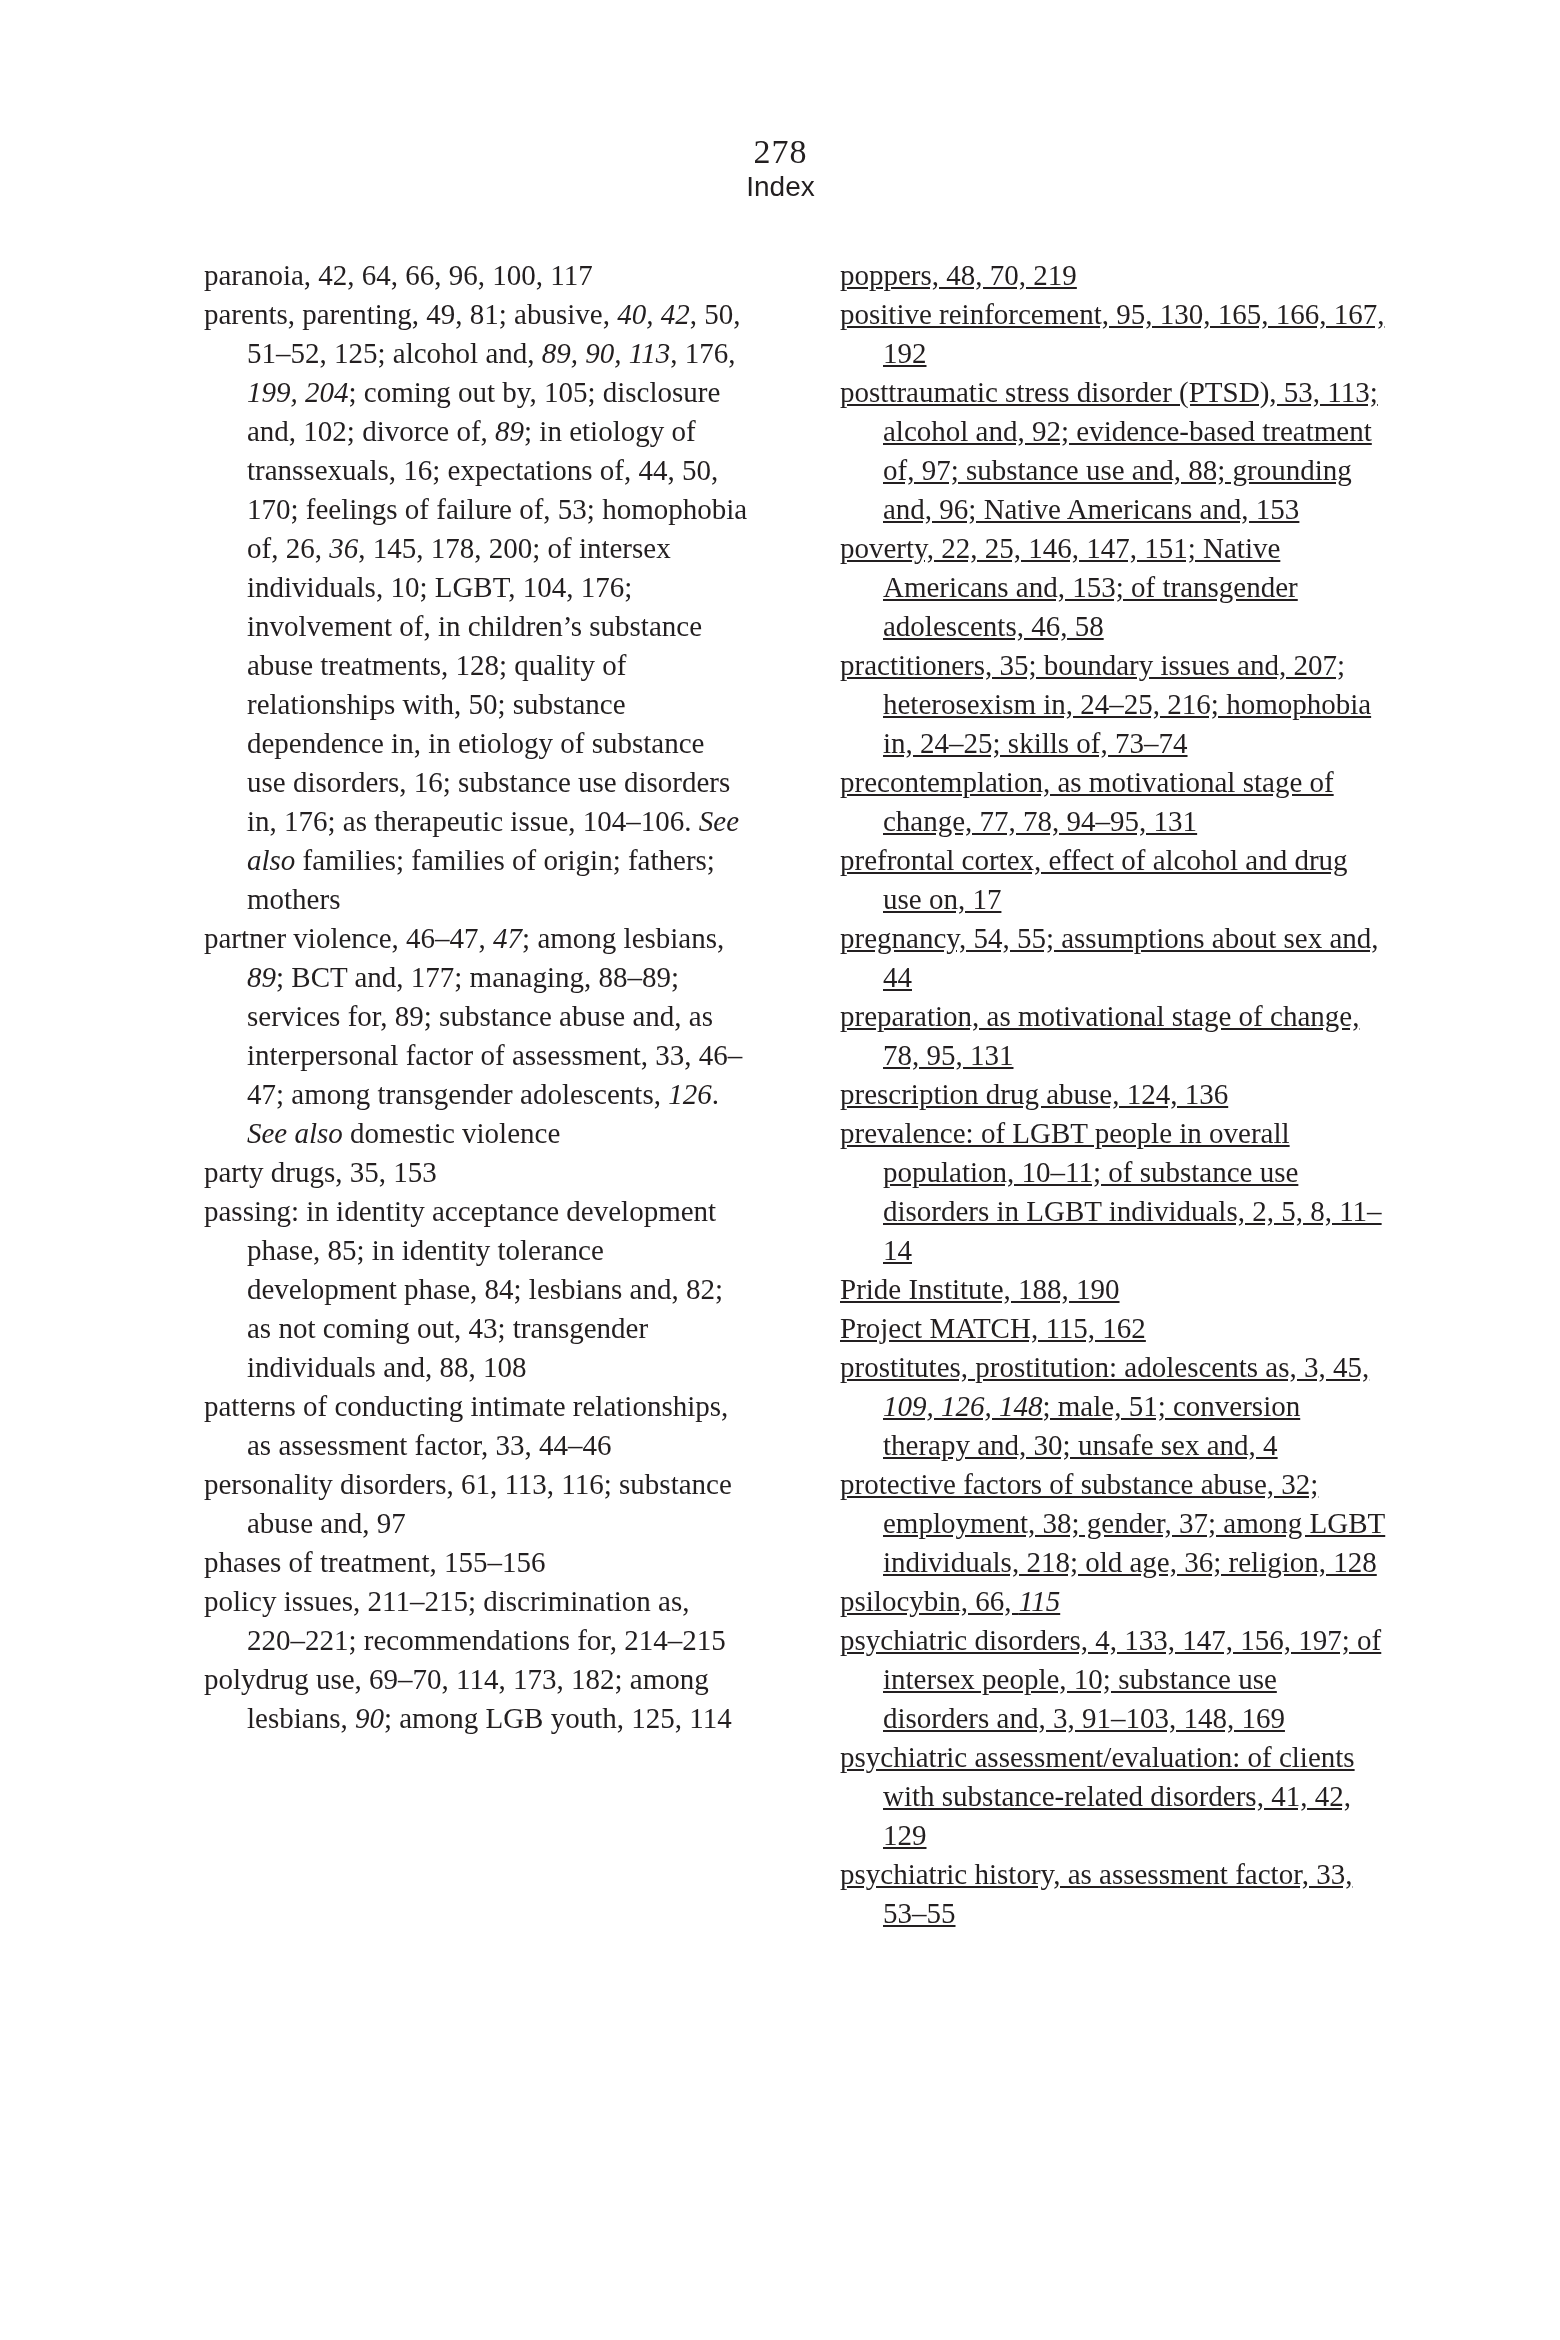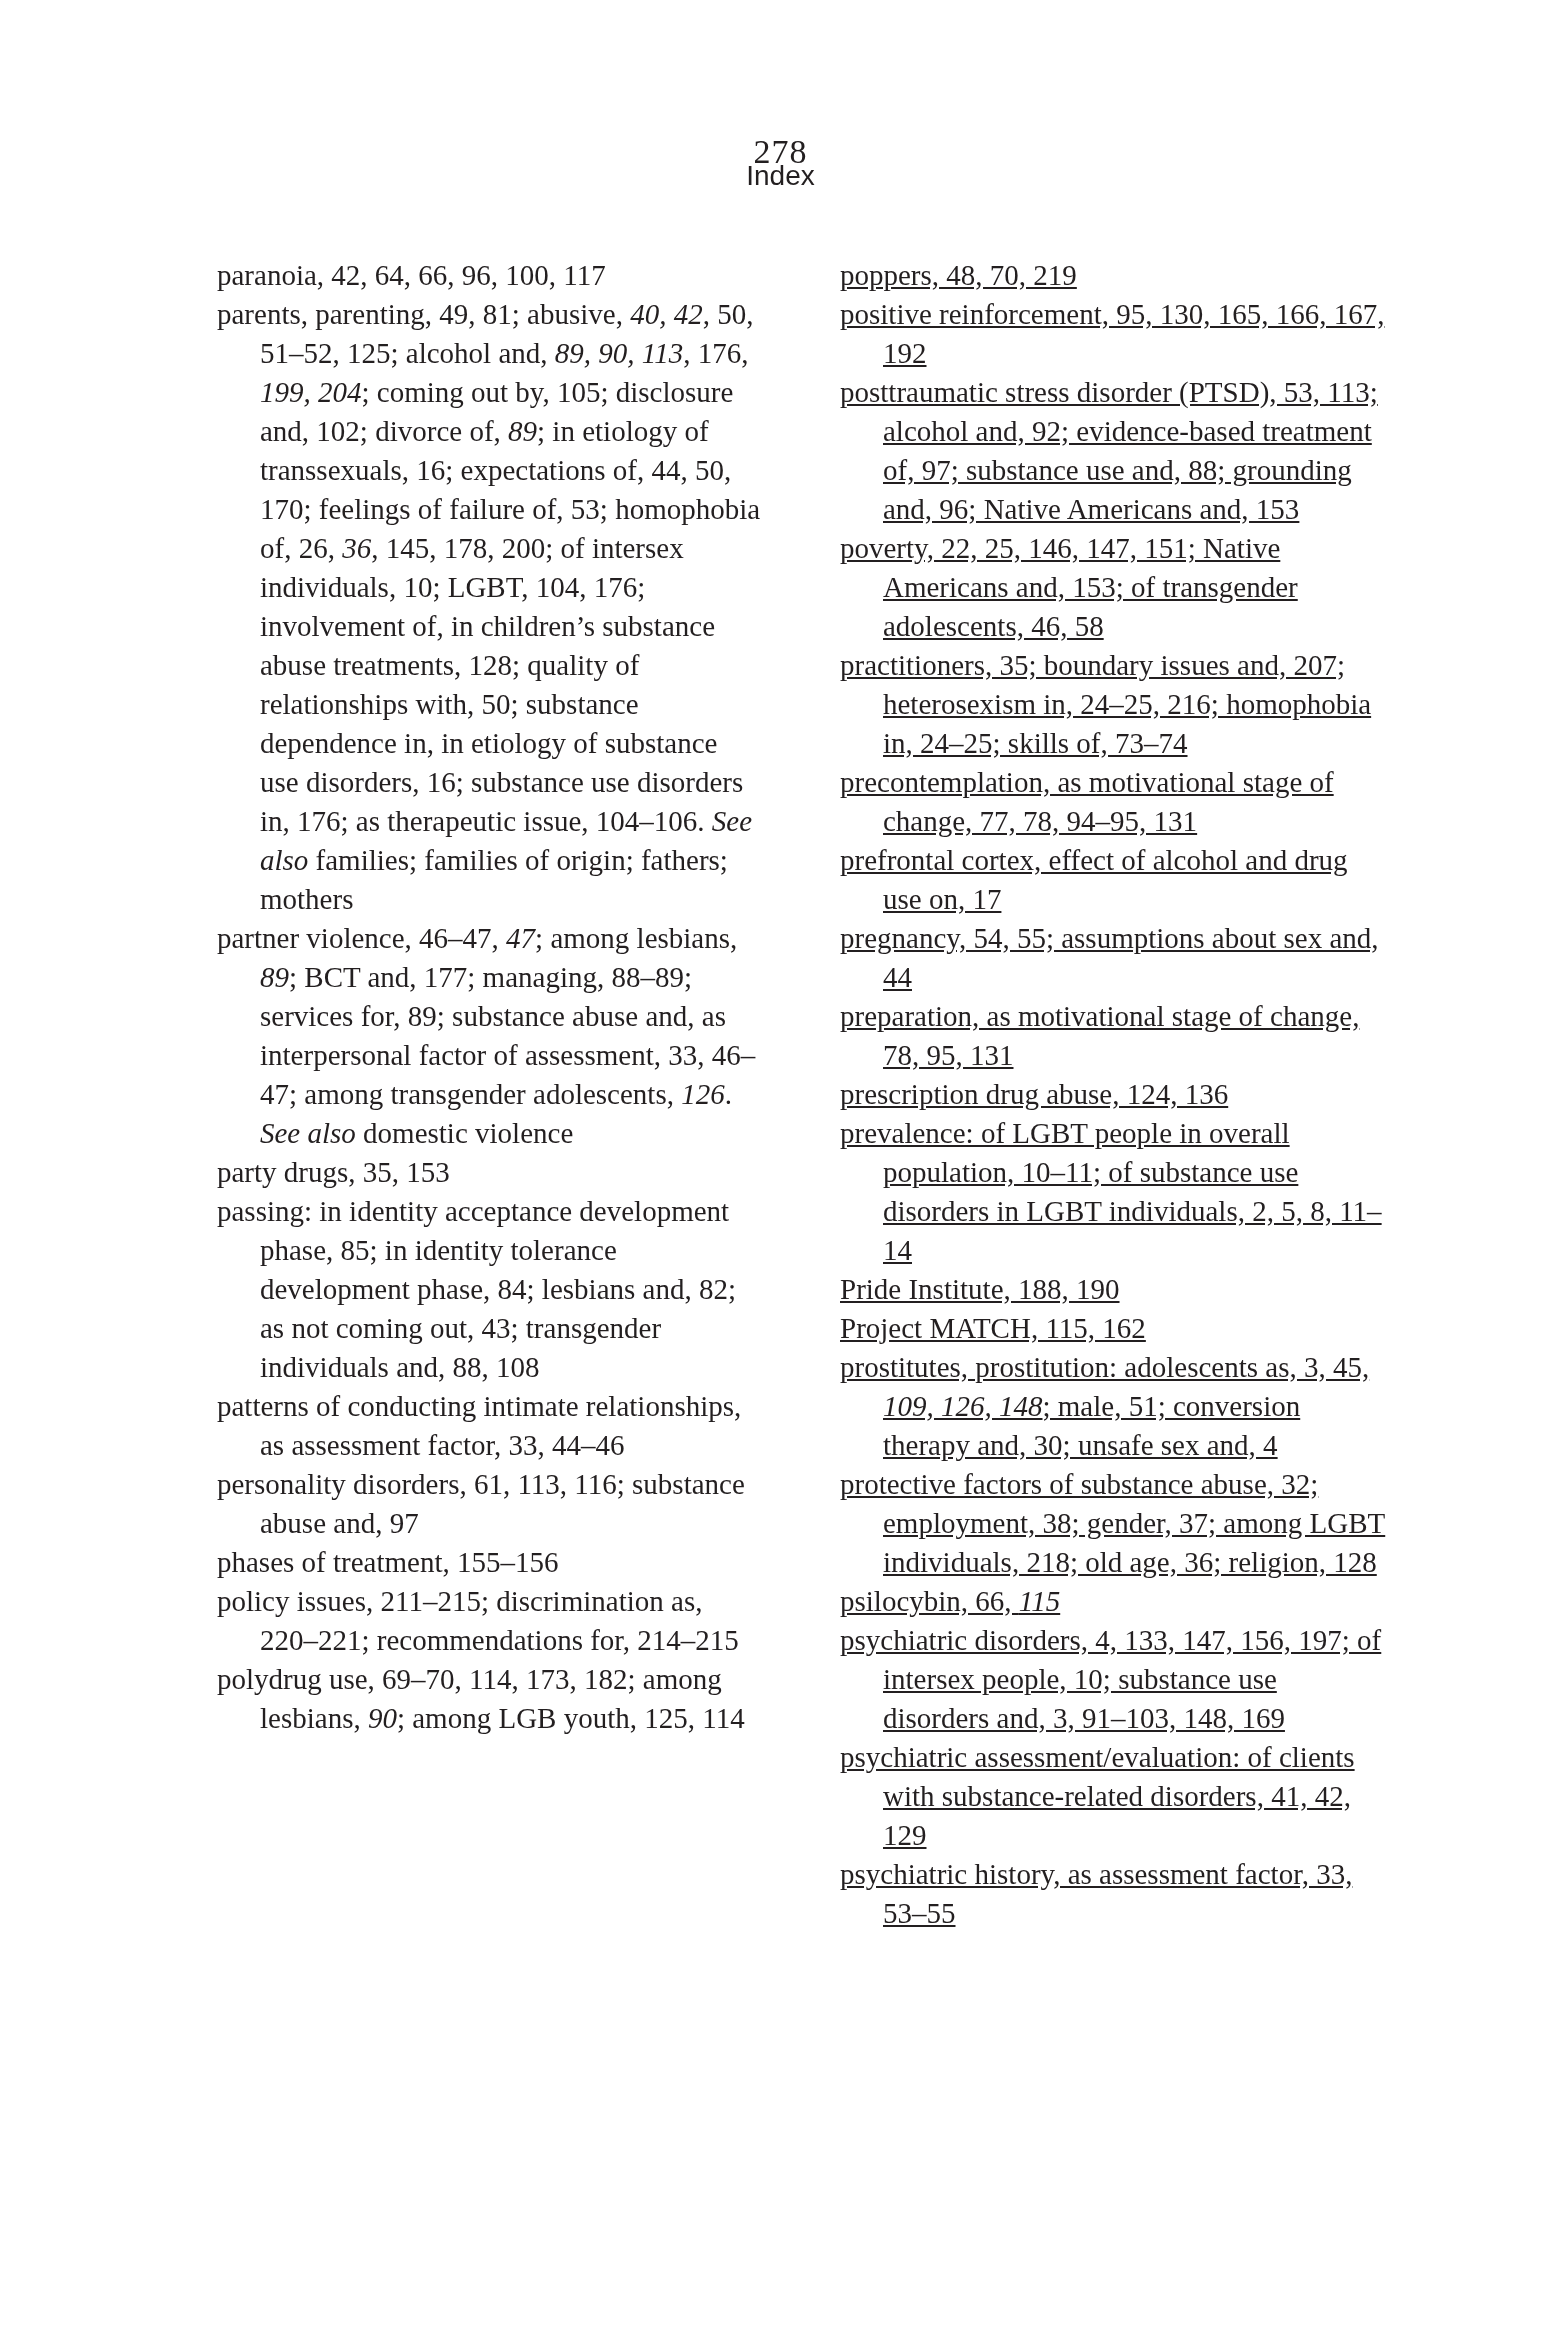--- a/index.html
+++ b/index.html
@@ -1,23 +1,23 @@
 <!DOCTYPE html>
 <html><head>
 <meta charset="utf-8">
 <style>
   html, body { margin: 0; padding: 0; background: #ffffff; }
   body { width: 1561px; height: 2341px; position: relative; overflow: hidden;
          font-family: "Liberation Serif", "DejaVu Serif", serif; color: #231f20; }
   .page-number { position: absolute; top: 92px; left: 0; width: 1561px; text-align: center;
                  font-size: 34px; letter-spacing: 1px; margin-top: 41px; }
-  .running-head { position: absolute; top: 160px; left: 0; width: 1561px; text-align: center;
+  .running-head { position: absolute; top: 171px; left: 0; width: 1561px; text-align: center;
                   font-family: "Liberation Sans", "DejaVu Sans", sans-serif; font-size: 28px; }
   .column { position: absolute; top: 256px; width: 545px; font-size: 29px; line-height: 39px; }
-  .col-left { left: 217px; }
+  .col-left { left: 204px; }
   .col-right { left: 840px; width: 550px; text-decoration: underline; }
   .entry { padding-left: 43px; text-indent: -43px; margin: 0; }
   .entry span { white-space: normal; }
   .it { font-style: italic; margin-top: 12px; }
 </style>
 </head>
 <body>
 
 <div class="page-number">278</div>
 <div class="running-head">Index</div>

